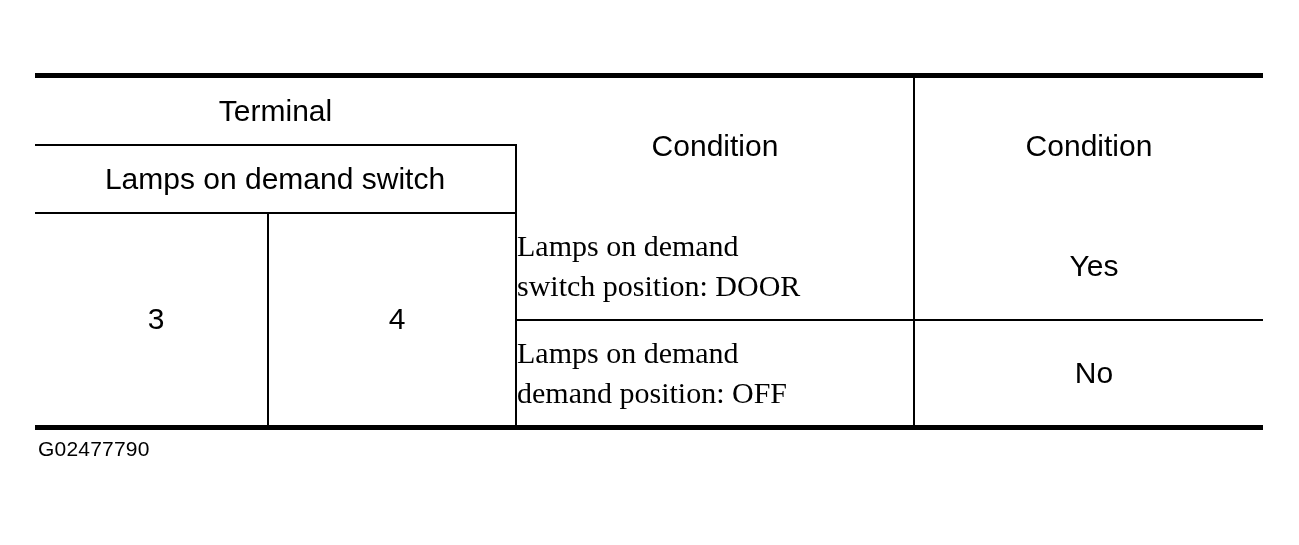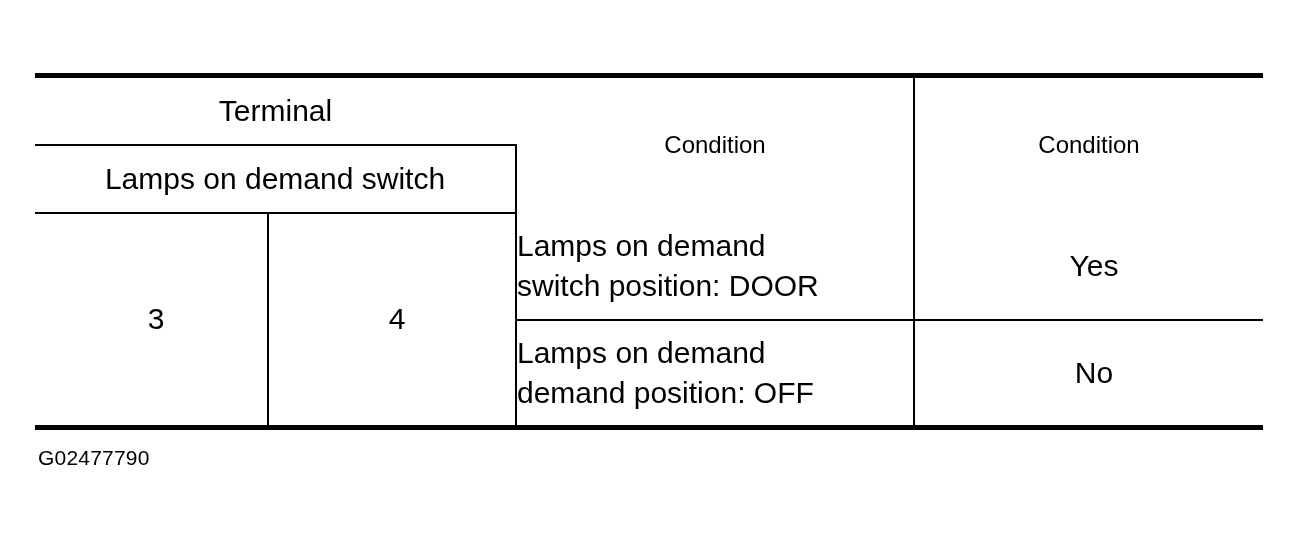--- a/index.html
+++ b/index.html
@@ -67,47 +67,47 @@
   
   .hdr-cell {
     text-align: center;
     font-size: 30px;
     line-height: 1.18;
     height: 66px;
     padding: 0 6px;
   }
   .hdr-cell-tall {
     text-align: center;
-    font-size: 24px;
+    font-size: 30px;
     line-height: 1.18;
     height: 132px;
     padding: 0 6px;
   }
   .data-cell {
     font-size: 30px;
     line-height: 1.32;
     padding: 6px 14px;
   }
   .data-cell.center {
     text-align: center;
     padding-left: 16px;
     padding-right: 6px;
   }
   .data-cell.left {
     text-align: left;
   }
   .row-tall { height: 107px; }
 
-  .cond-line { display: block; white-space: nowrap; }
+  .cond-line { display: block; white-space: nowrap; font-family: Liberation Serif, serif; }
 
   
   .doc-ref {
     position: absolute;
     left: 38px;
-    top: 447px;
+    top: 438px;
     font-size: 21px;
     line-height: 1;
     letter-spacing: 0.2px;
     white-space: nowrap;
   }
 </style>
 </head>
 <body>
 
 <div class="table-wrap">

